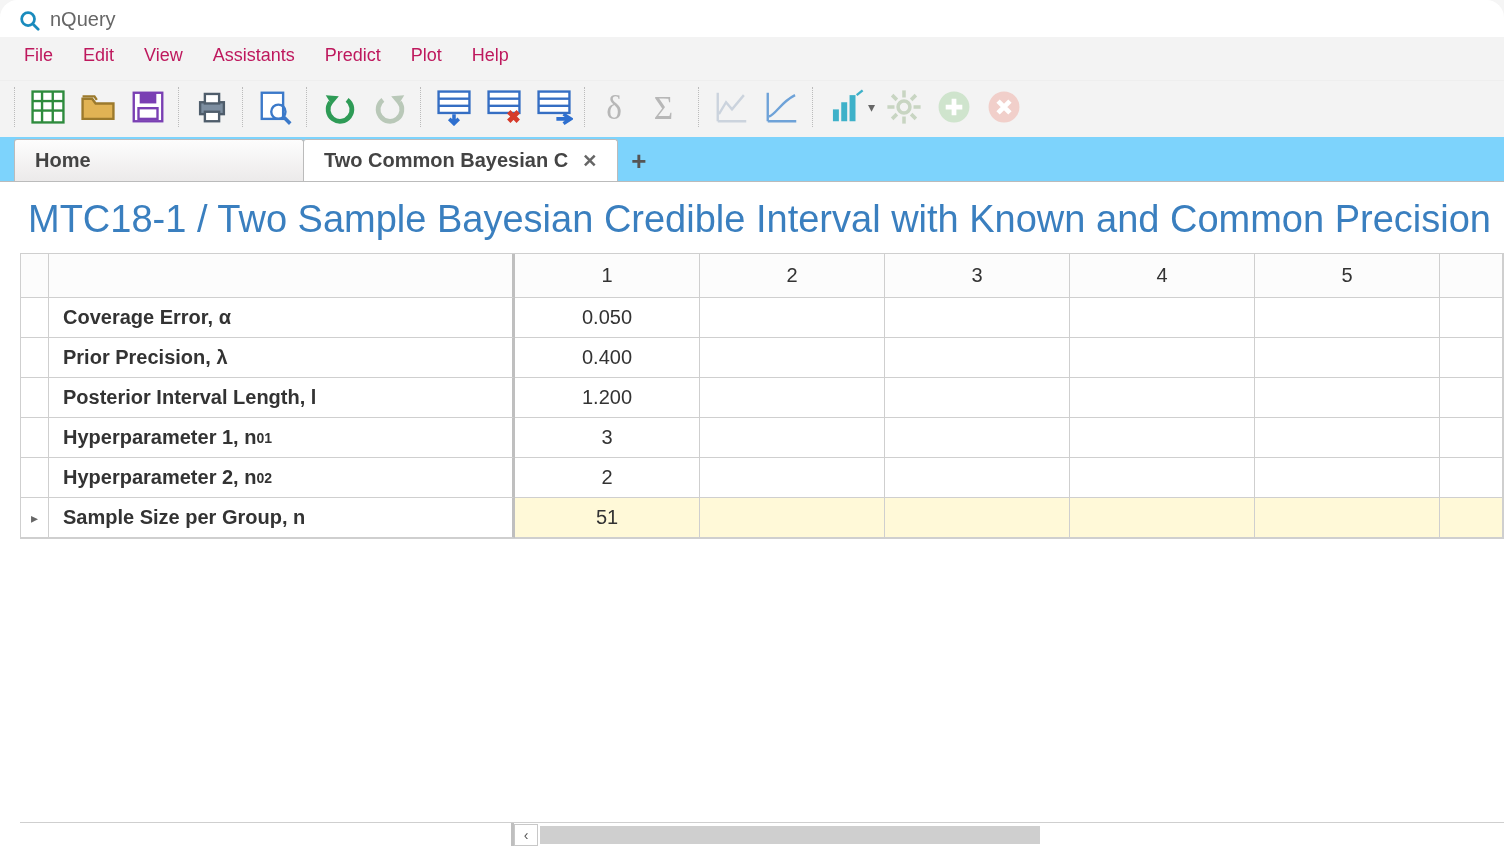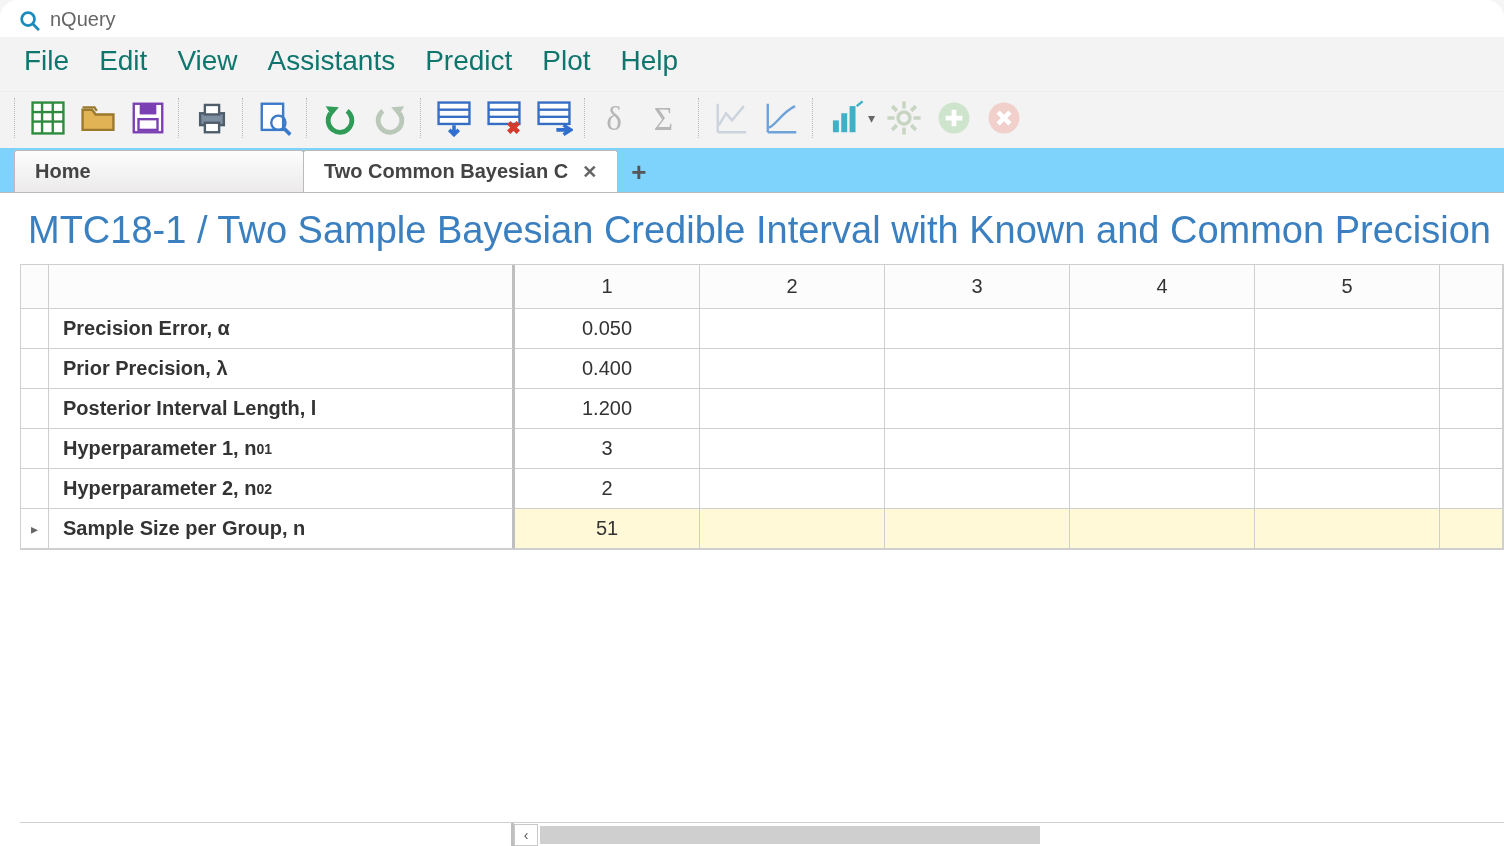--- a/index.html
+++ b/index.html
@@ -40,22 +40,22 @@
   
   .menubar {
     display: flex;
     align-items: center;
     padding: 4px 10px 10px 16px;
     gap: 14px;
     background: #f3f3f3;
     border-bottom: 1px solid #eee;
   }
   .menu-item {
-    font-size: 28px;
-    color: #0f766e;
+    font-size: 18px;
+    color: #be185d;
     padding: 4px 8px;
     cursor: default;
   }
   
   .toolbar {
     display: flex;
     align-items: center;
     padding: 0 10px 4px 10px;
     gap: 2px;
     background: #f3f3f3;
@@ -392,21 +392,21 @@
           <div class="num-col">2</div>
           <div class="num-col">3</div>
           <div class="num-col">4</div>
           <div class="num-col">5</div>
           <div class="num-col tail"></div>
         </div>
 
         <div id="grid-body">
             <div class="grid-row">
               <div class="row-handle-col"></div>
-              <div class="param-col">Precision Error, α</div>
+              <div class="param-col">Coverage Error, α</div>
               <div class="num-col">0.050</div>
               <div class="num-col"></div>
               <div class="num-col"></div>
               <div class="num-col"></div>
               <div class="num-col"></div>
               <div class="num-col tail"></div>
             </div>
             <div class="grid-row">
               <div class="row-handle-col"></div>
               <div class="param-col">Prior Precision, λ</div>

